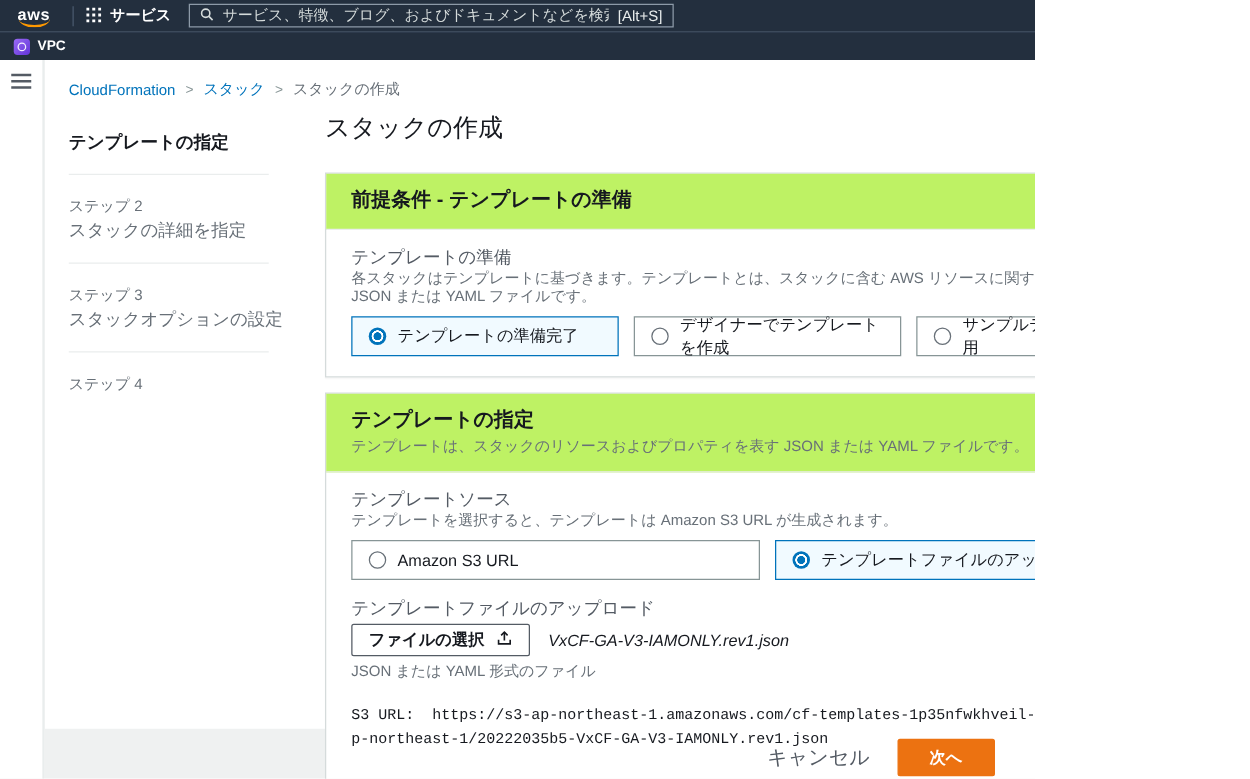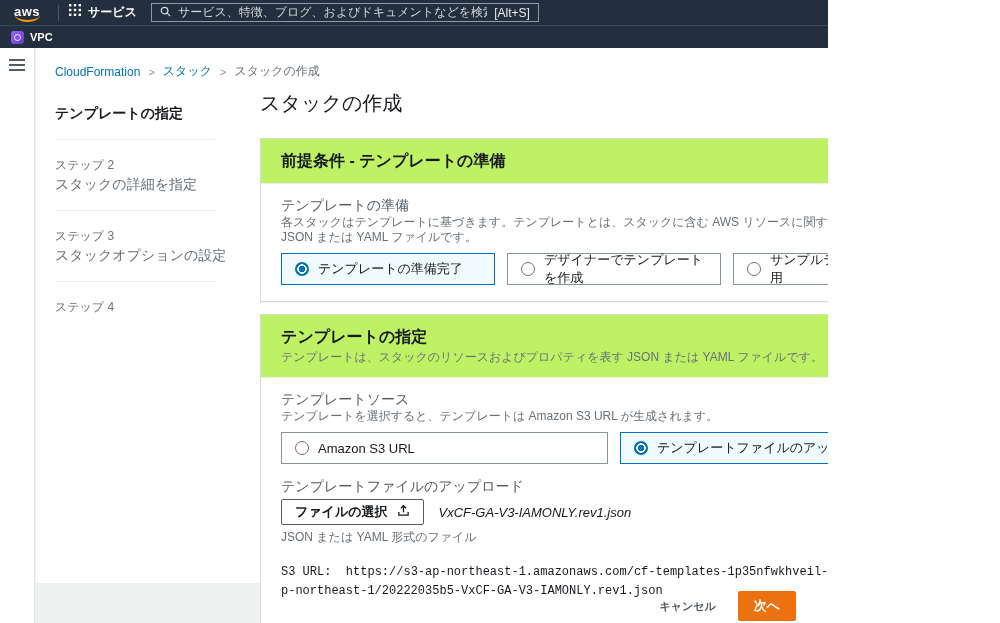--- a/index.html
+++ b/index.html
@@ -6,21 +6,21 @@
   html,body { width:1000px; }
   body { font-family: "Liberation Sans", "DejaVu Sans", sans-serif; }
   .screen { position:relative; width:828px; height:623px; background:#fff; overflow:hidden; }
 
   
   .topbar { height:25px; background:#232f3e; display:flex; align-items:center; padding:0 10px; }
   .aws-logo { position:relative; color:#fff; font-weight:700; font-size:13px; letter-spacing:.5px; padding:0 8px 3px 4px; }
   .aws-logo::after { content:""; position:absolute; left:5px; right:8px; bottom:0; height:5px;
     border-bottom:2px solid #f90; border-radius:0 0 50% 50% / 0 0 100% 100%; }
   .nav-divider { width:1px; height:16px; background:#4a5a6e; margin:0 10px; }
-  .services { display:flex; align-items:flex-start; gap:7px; color:#fff; font-size:12px; font-weight:700; cursor:pointer; }
+  .services { display:flex; align-items:flex-end; gap:7px; color:#fff; font-size:12px; font-weight:700; cursor:pointer; }
   .searchbox { display:flex; align-items:center; gap:7px; border:1px solid #8d9aa8; height:19px; width:388px;
     margin-left:14px; padding:0 8px; font-size:12px; color:#d5dbdb; cursor:text; }
   .searchbox .ph { flex:1; white-space:nowrap; overflow:hidden; }
   .searchbox .shortcut { color:#e8ecec; }
   .favbar { height:23px; background:#232f3e; border-top:1px solid #39475a; display:flex; align-items:center; padding:0 11px; gap:6px; }
   .vpc-icon { width:13px; height:13px; border-radius:3px; background:linear-gradient(135deg,#9a6bf5 0%,#6334d9 100%);
     display:flex; align-items:center; justify-content:center; }
   .vpc-icon span { width:7px; height:7px; border:1px solid #fff; border-radius:50%; display:block; opacity:.9; }
   .fav-label { color:#fff; font-size:11px; font-weight:700; cursor:pointer; }
 
@@ -75,23 +75,23 @@
   .file-help { font-size:12px; color:#687078; margin-top:4px; }
 
   .s3-row { display:flex; align-items:flex-start; justify-content:space-between; gap:14px; margin-top:17px; }
   .s3-text { font-size:12px; color:#16191f; line-height:1.55; word-break:break-all; max-width:592px;font-family:Liberation Mono, monospace; }
   .designer-btn { border:1px solid #545b64; background:#fff; border-radius:2px; padding:4px 12px; width:92px;
     font-size:13px; font-weight:700; color:#16191f; line-height:1.45; cursor:pointer; text-align:center;
     font-family:inherit; flex:none; }
 
   
   .footer-actions { position:absolute; right:32px; top:543px; display:flex; align-items:center; gap:22px; }
-  .cancel-link { font-size:11px; font-weight:700; color:#545b64; cursor:pointer; }
+  .cancel-link { font-size:16px; font-weight:400; color:#545b64; cursor:pointer; }
   .next-btn { background:#ec7211; border:1px solid #ec7211; color:#fff; font-size:13px; font-weight:700;
-    border-radius:2px; padding:5px 15px; cursor:pointer; font-family:inherit; }
+    border-radius:2px; padding:5px 25px; cursor:pointer; font-family:inherit; }
 </style>
 </head>
 <body>
 
 <div class="screen">
 
   <div class="topbar">
     <div class="aws-logo">aws</div>
     <div class="nav-divider"></div>
     <div class="services">

